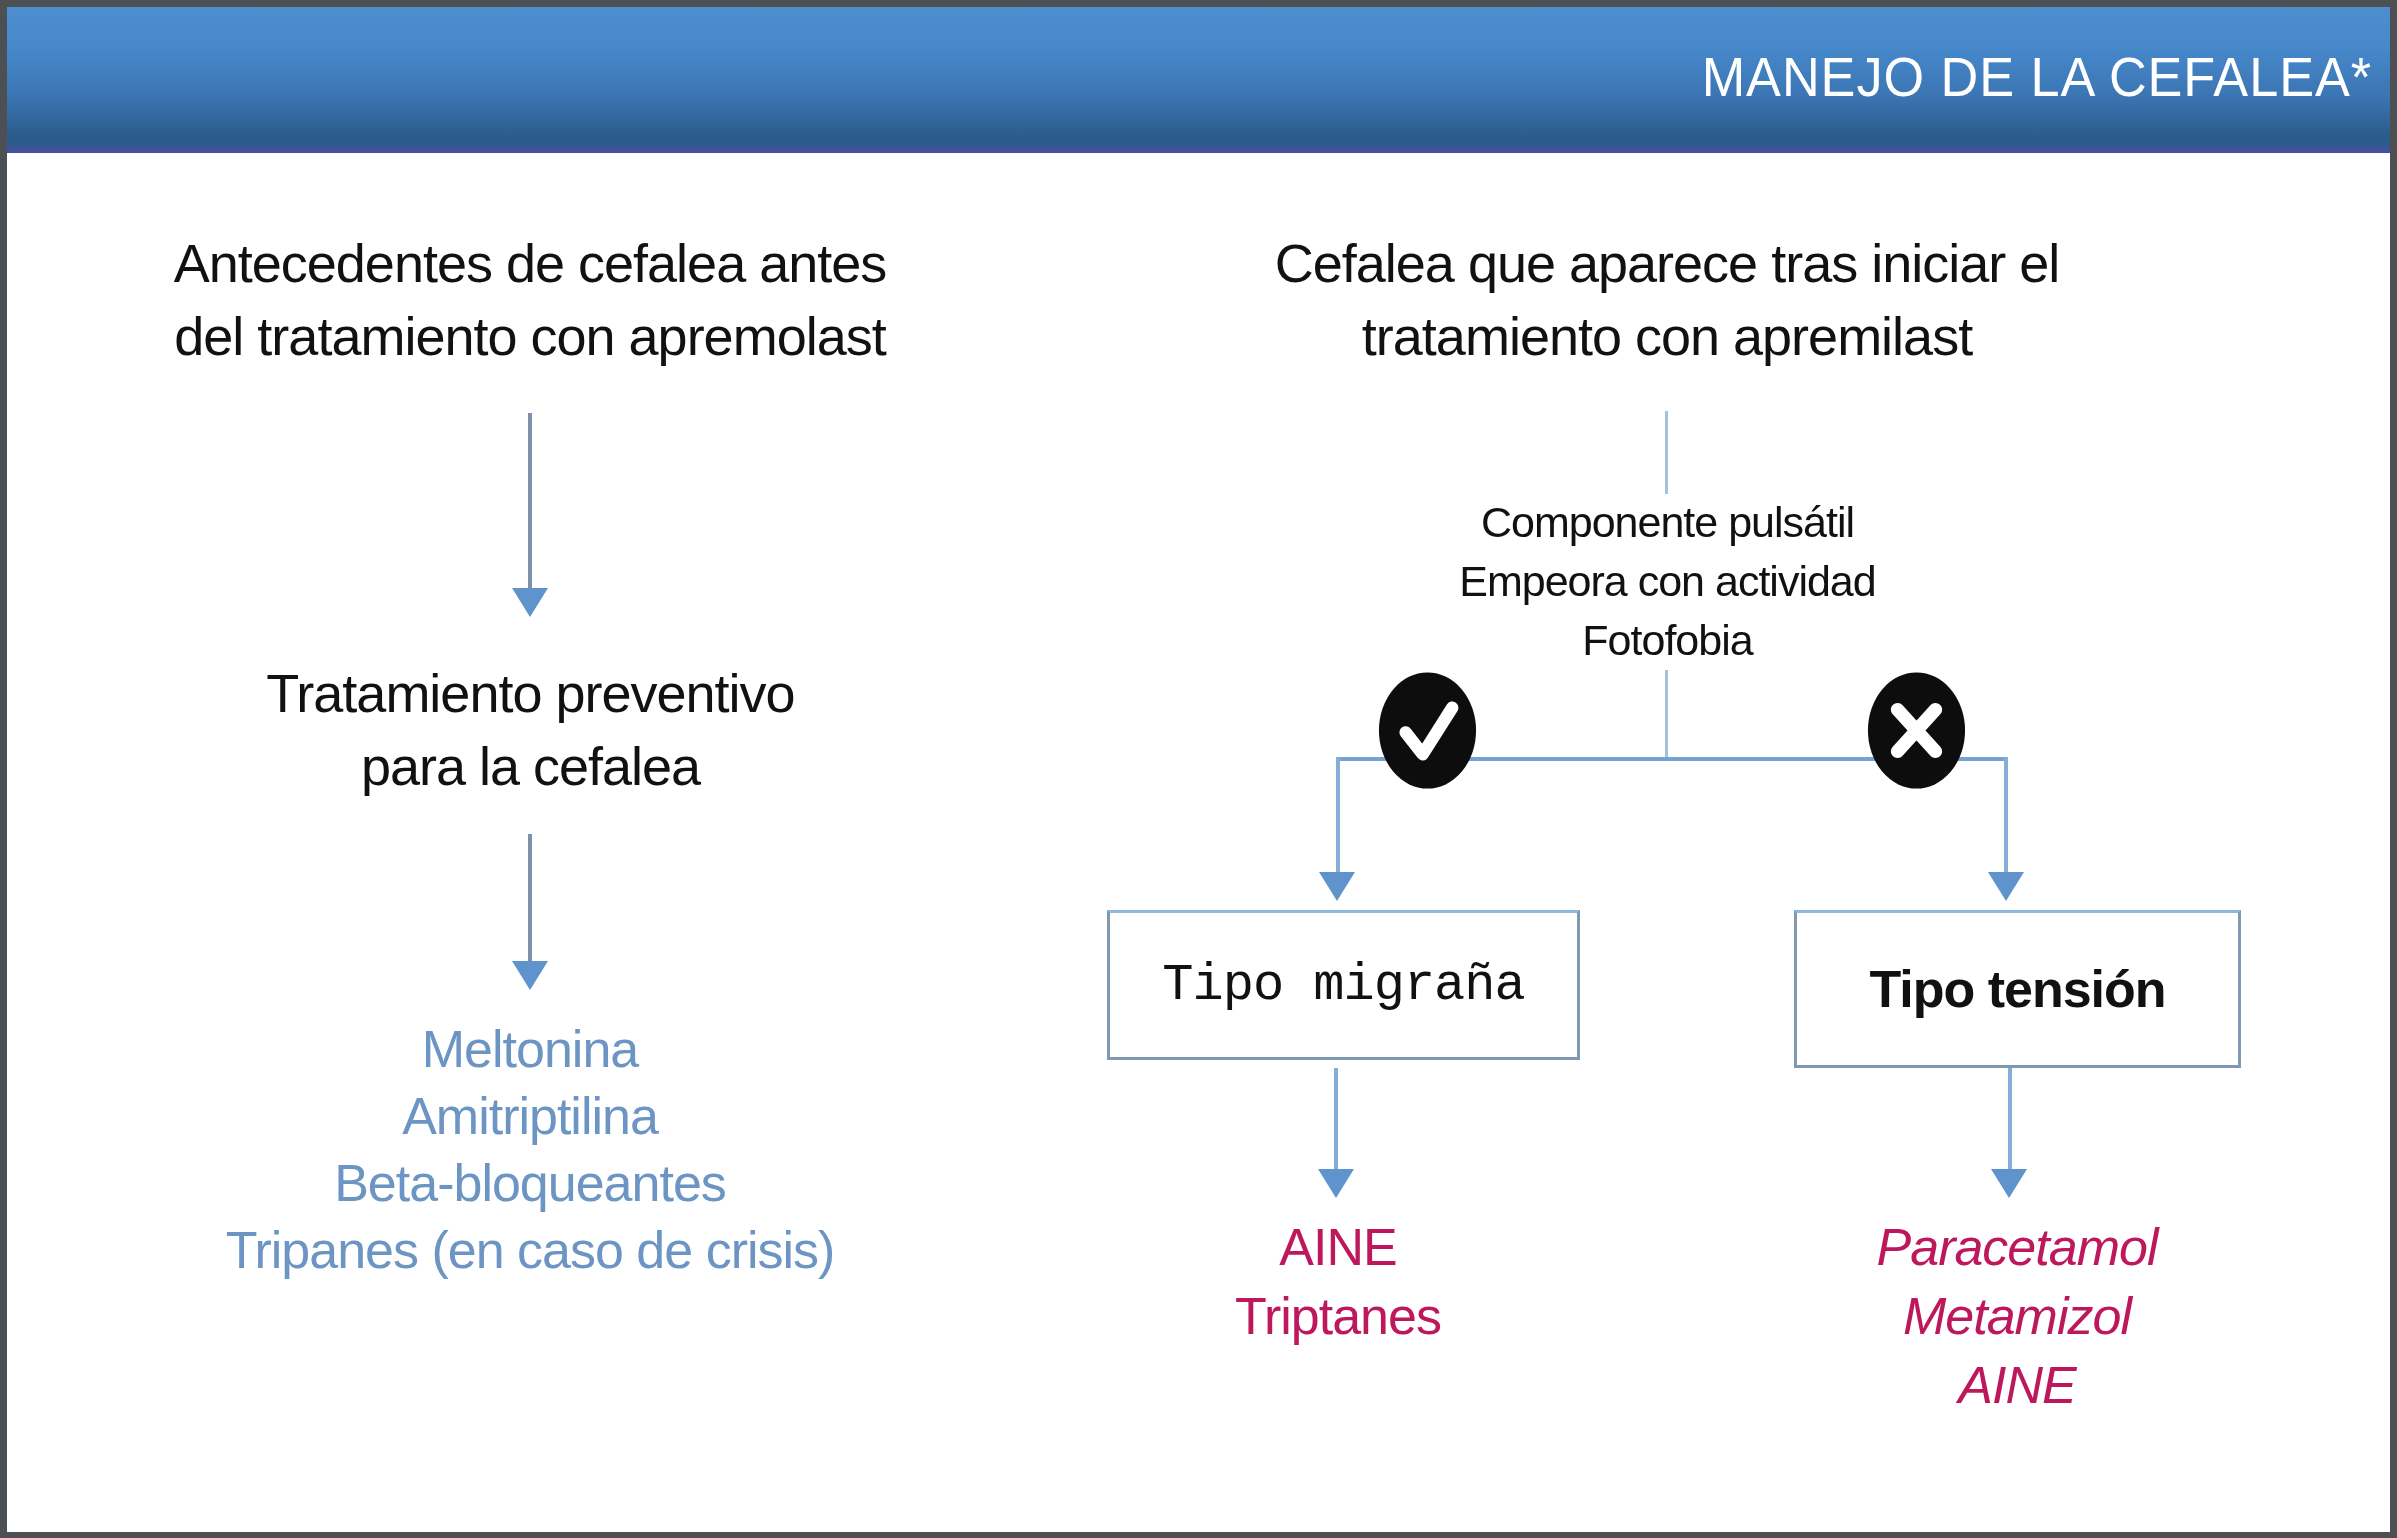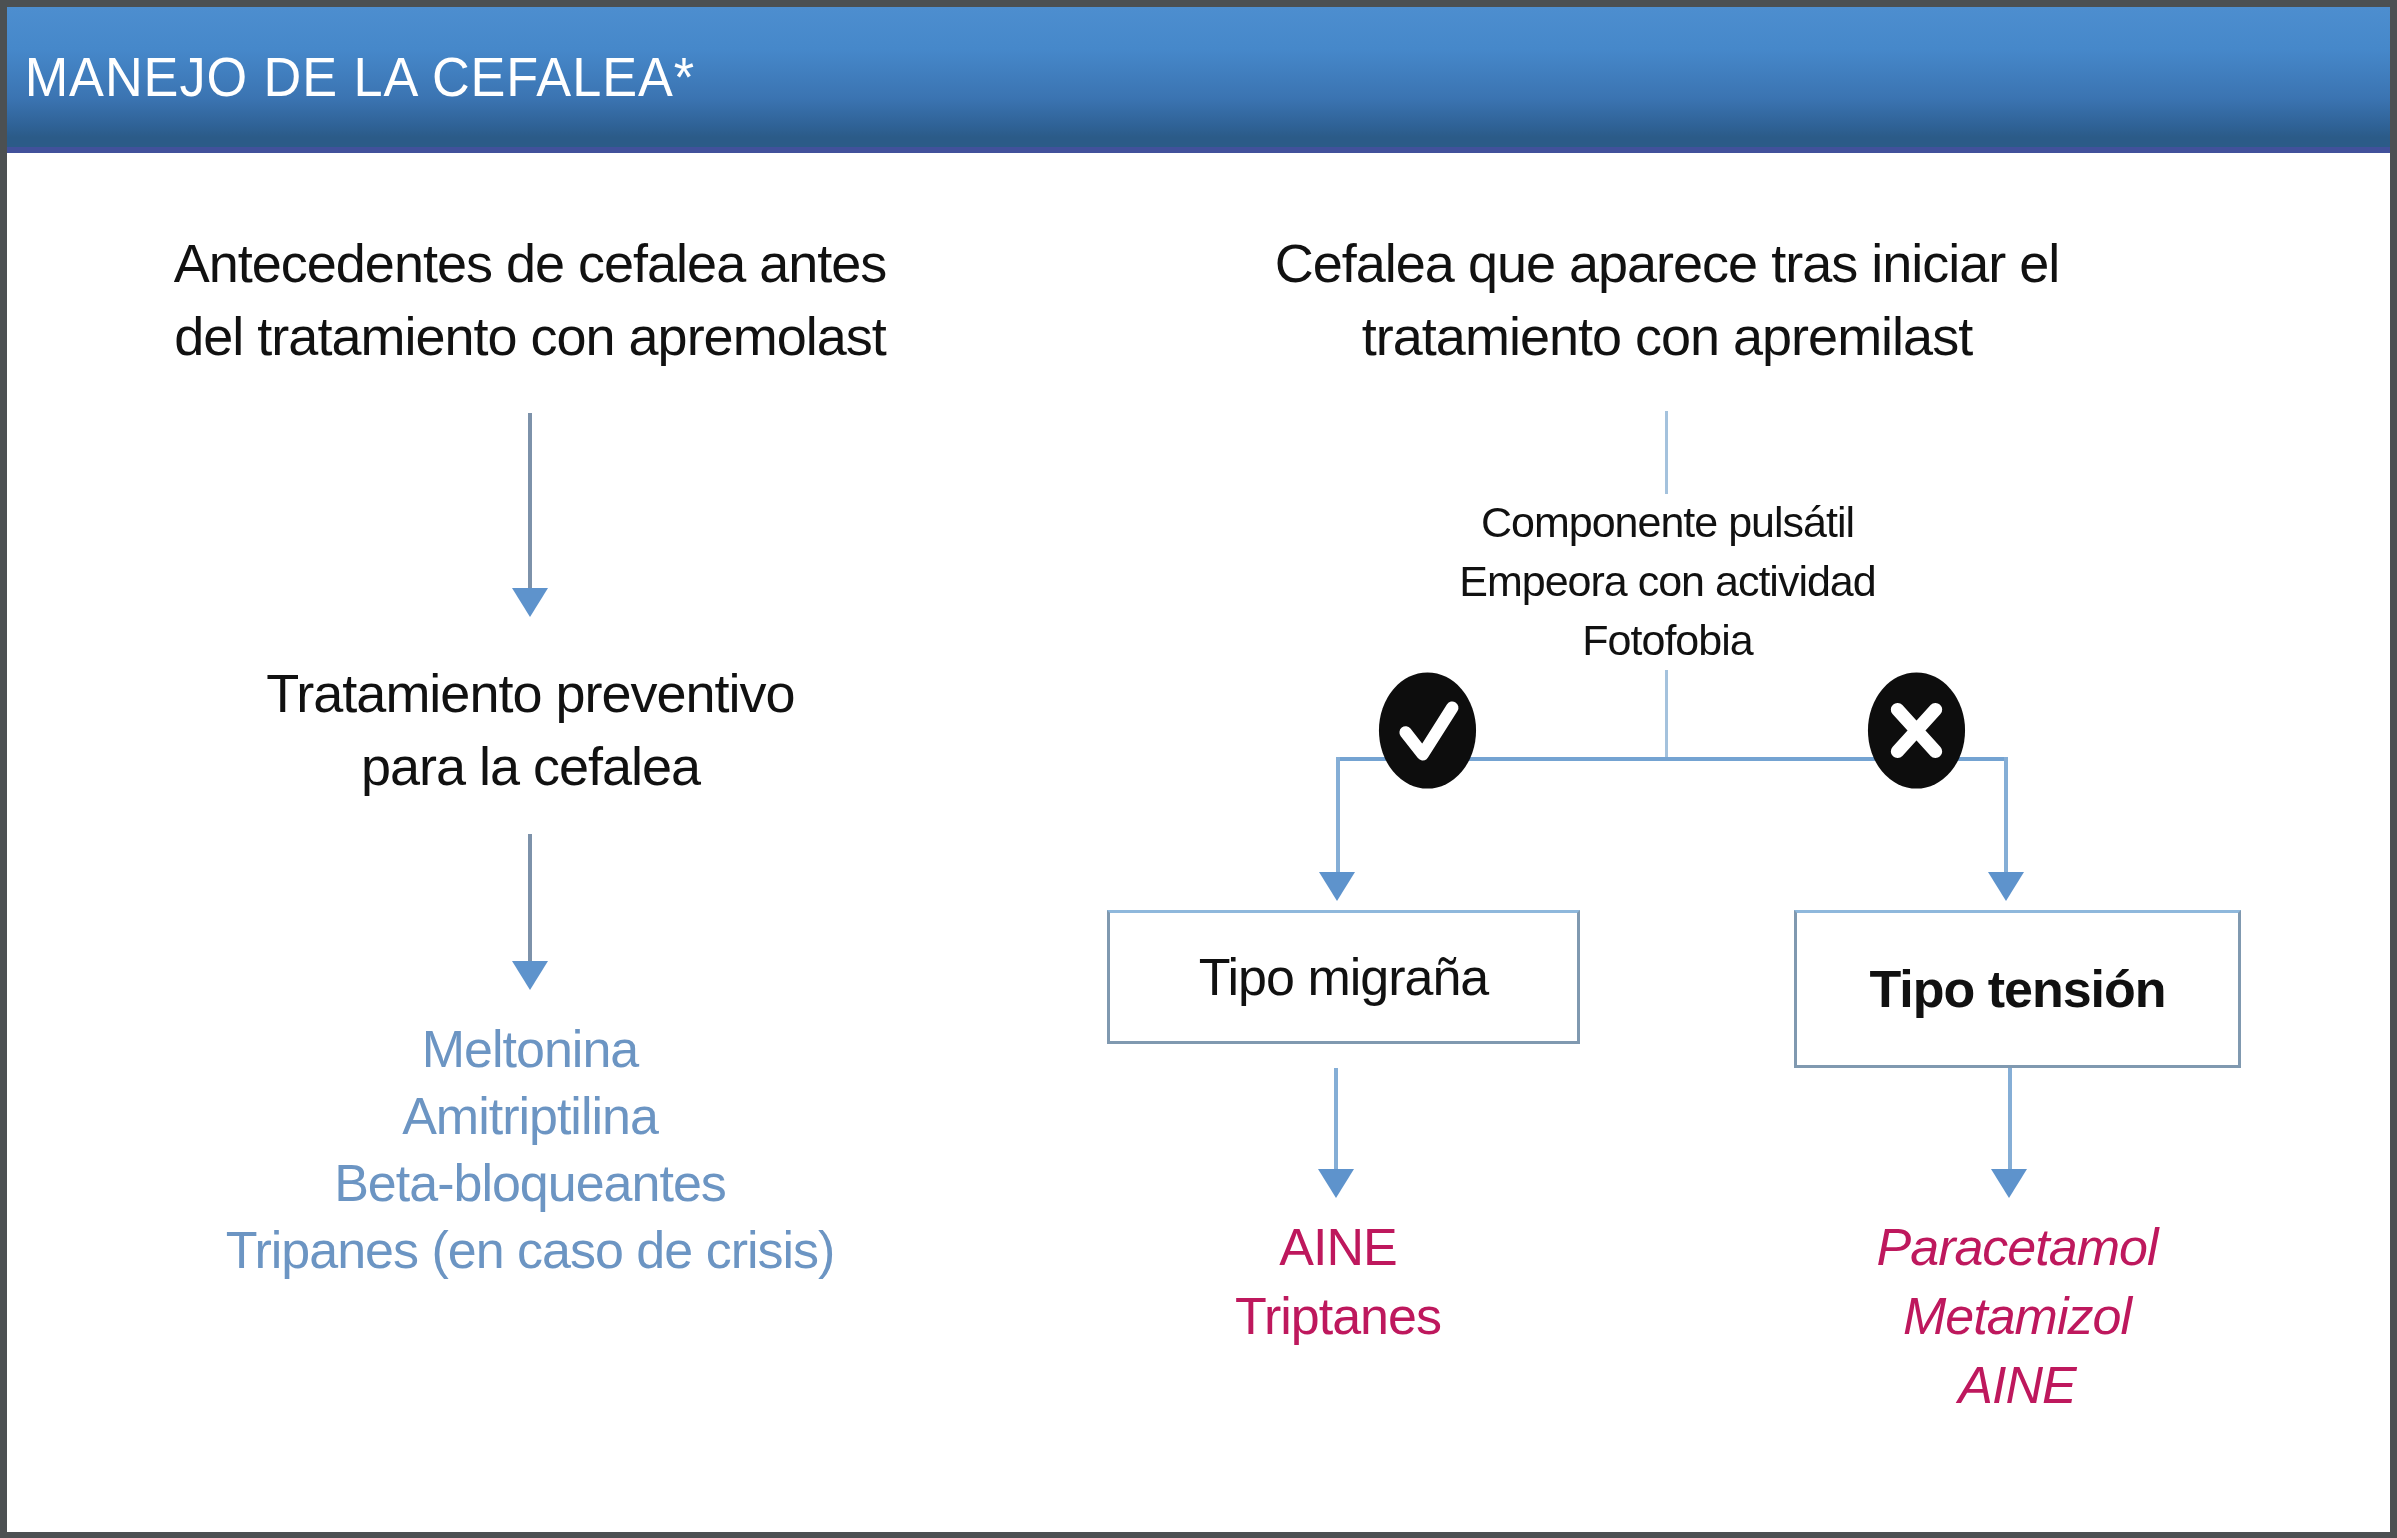--- a/index.html
+++ b/index.html
@@ -18,21 +18,21 @@
   
   .header {
     position: absolute;
     left: 0; top: 0; right: 0;
     height: 146px;
     background: linear-gradient(to bottom,
       #4d8ecf 0%, #4688ca 30%, #3b74b2 65%, #2f6296 85%, #2b5b88 93%);
     border-bottom: 6.7px solid #41519b;
     display: flex;
     align-items: center;
-    justify-content: flex-start;
+    justify-content: flex-end;
   }
   .header-title {
     color: #ffffff;
     font-size: 55px;
     letter-spacing: 1px;
     text-align: center;
     transform: scaleX(0.95);
   }
 
   
@@ -137,21 +137,21 @@
     </svg>
   </div>
 
   <div class="badge" style="left:1860px; top:664px;">
     <svg viewBox="0 0 104 124" xmlns="http://www.w3.org/2000/svg">
       <ellipse cx="52" cy="62" rx="51" ry="61" fill="#0d0d0d"></ellipse>
       <path d="M32 40 L72 84 M72 40 L32 84" stroke="#ffffff" stroke-width="14" fill="none" stroke-linecap="round"></path>
     </svg>
   </div>
 
-  <div class="dbox" style="left:1100px; top:903px; width:473px; height:134px;">
+  <div class="dbox" style="left:1100px; top:903px; width:473px; height:150px;font-family:Liberation Mono, monospace;">
     <span>Tipo migraña</span>
   </div>
 
   <div class="dbox" style="left:1787px; top:903px; width:447px; height:158px;font-weight:bold;">
     <span>Tipo tensión</span>
   </div>
 
   <div class="vline vline-blue" style="left:1327px; top:1061px; height:103px;"></div>
   <div class="arrowhead" style="left:1311px; top:1162px;"></div>
 

